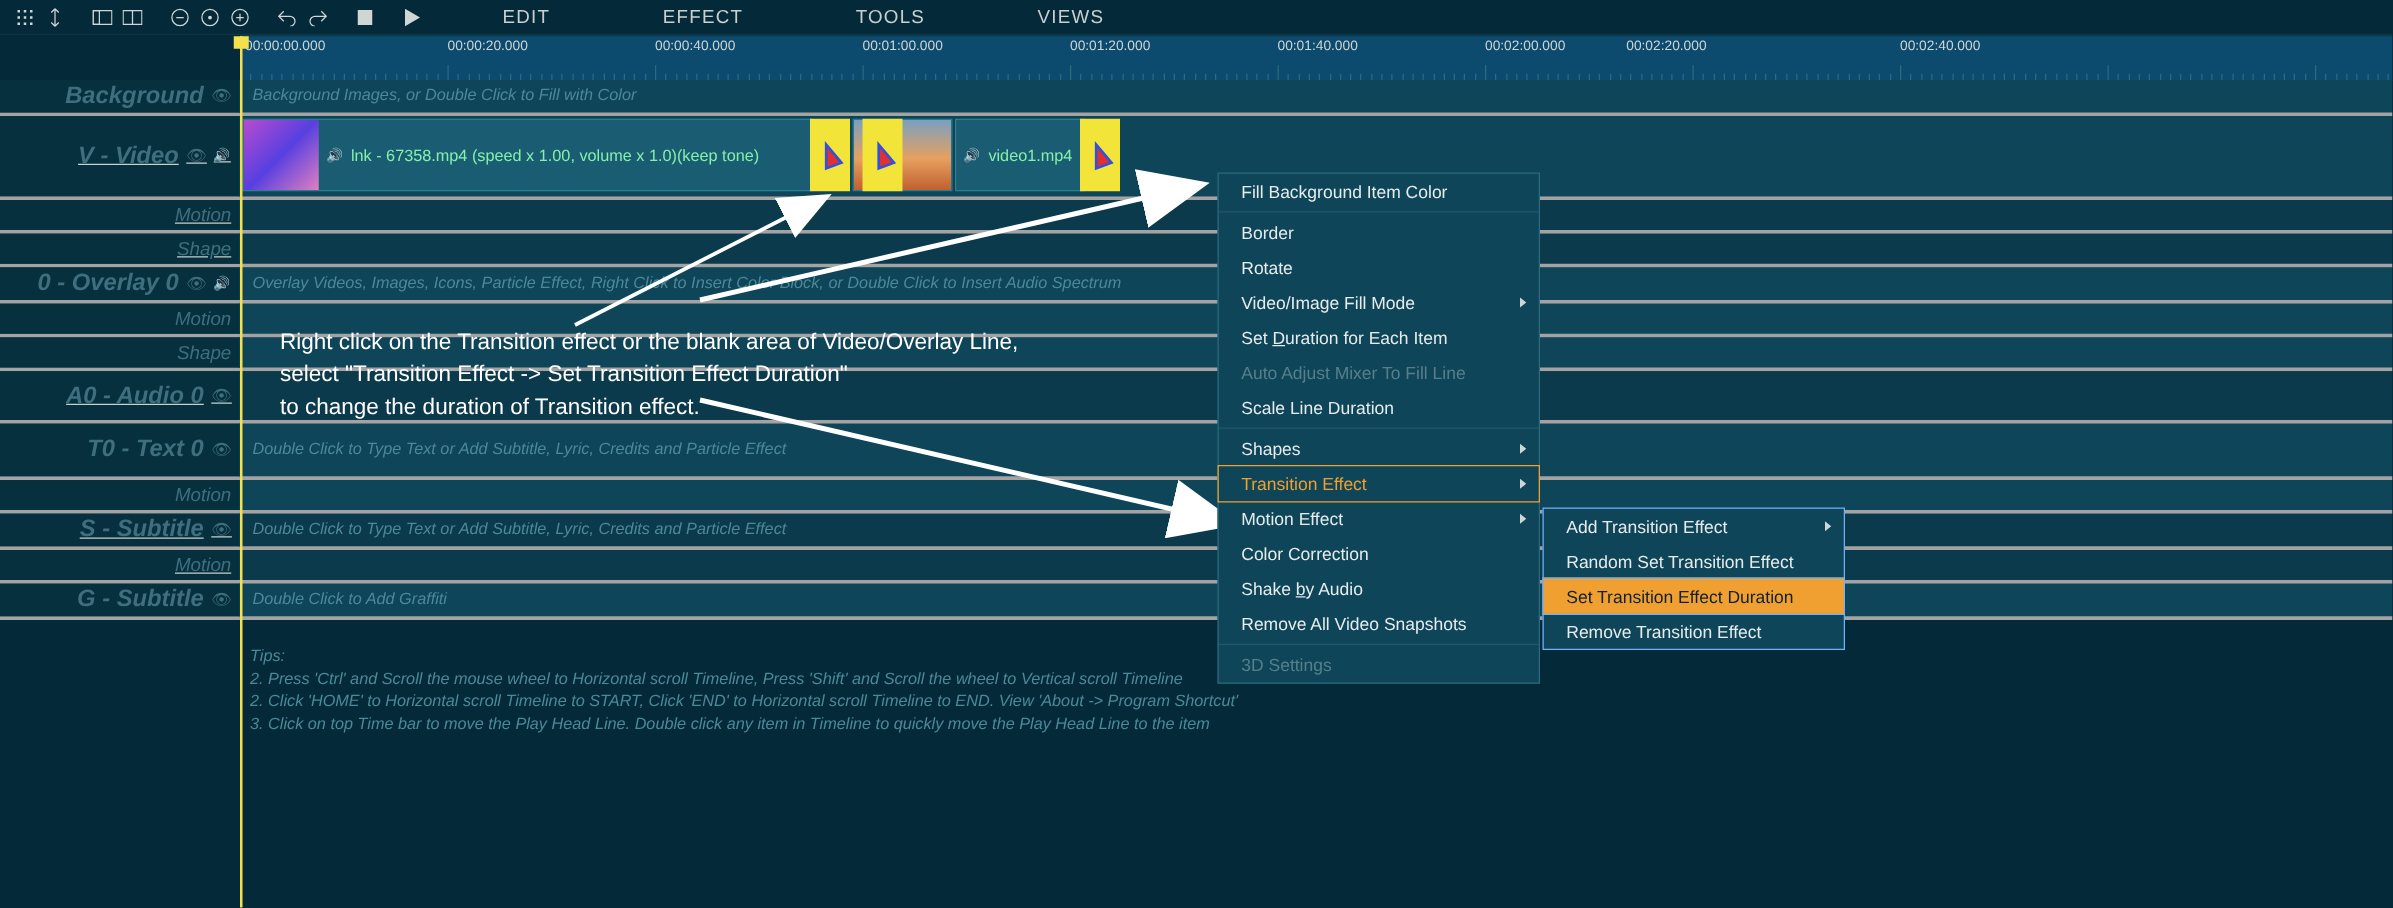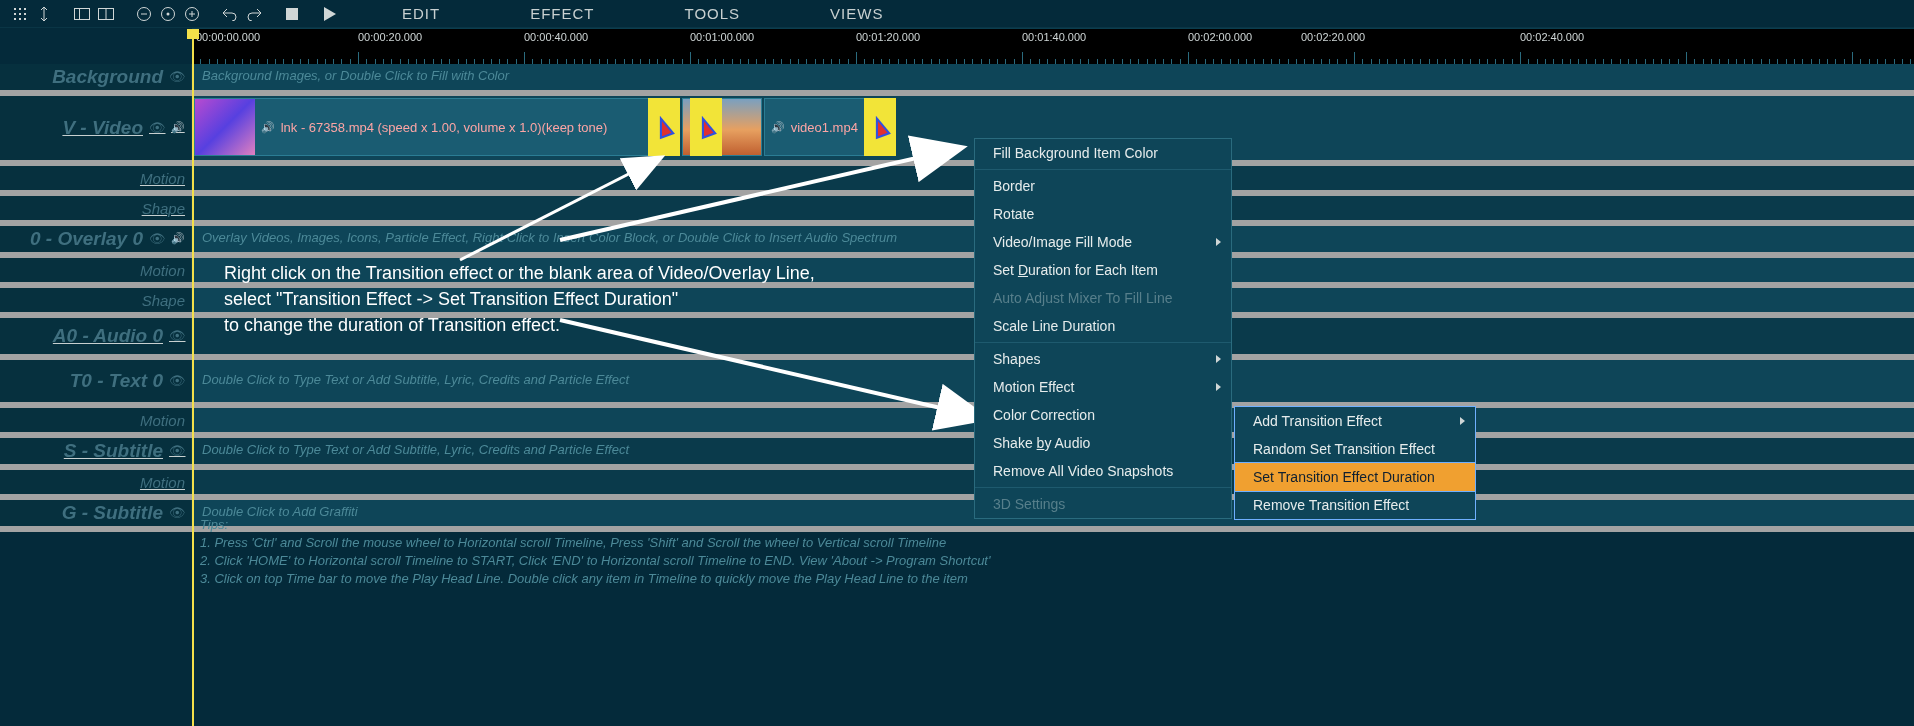--- a/index.html
+++ b/index.html
@@ -16,39 +16,39 @@
     color: #d0d6d6; font-size: 14px; cursor: pointer;
   }
   .toolbar .sep { width: 14px; }
   .tmenu {
     display: flex; gap: 90px; margin-left: 60px; font-size: 15px; letter-spacing: 1px;
   }
 
   
   .ruler-wrap { position: relative; height: 36px; margin-left: 192px; border-top: 1px solid #0b3d4e; }
   .ruler {
-    position: relative; height: 36px; background: #000000;
+    position: relative; height: 36px; background: #0c4a6e;
     border-bottom: 1px solid #0a4256;
   }
   .rtick { position: absolute; top: 2px; font-size: 11px; color: #cfd6d6; }
   .ruler .minor { position: absolute; bottom: 0; }
   .minor-tick {
     position: absolute; bottom: 0; width: 1px; height: 6px; background: #2a6b7e;
   }
   .playhead {
     position: absolute; top: 0; left: 0; width: 2px; height: 726px; background: #f3e04a; z-index: 5;
   }
   .playhead::before {
     content:""; position:absolute; top:0; left:-5px; width:12px; height:10px; background:#f3e04a;
   }
 
   
   .tracks { position: relative; }
   .track-row {
-    display: flex; border-bottom: 6px solid #a3a3a3; background: #073442;
+    display: flex; border-bottom: 3px solid #a3a3a3; background: #073442;
   }
   .track-row.stripeA { background: #0e4558; }
   .track-row.stripeB { background: #0a3a4b; text-decoration: underline; }
   .track-row.sub-lane { min-height: 24px; }
   .track-head {
     width: 192px; flex: 0 0 192px; background: #06303e; border-right: 1px solid #0b3d4e;
     display: flex; align-items: center; justify-content: flex-end; padding: 2px 6px 2px 4px;
     gap: 6px;
   }
   .track-head.sub { justify-content: flex-end; }
@@ -74,21 +74,21 @@
   }
   .clip .thumb {
     width:60px; height:100%; flex:0 0 60px;
     background: linear-gradient(135deg,#b84bd0,#5740e0 50%,#e080c0);
   }
   .clip .thumb2 {
     width:56px; height:100%; flex:0 0 56px;
     background: linear-gradient(180deg,#7aa0c0 0%, #e7a060 55%, #c06030 100%);
   }
   .clip .cl-spk { margin:0 6px; color:#cfe0e4; font-size:11px; }
-  .clip .cl-label { color:#fca5a5; font-size:13px; white-space:nowrap; }
+  .clip .cl-label { color:#86efac; font-size:13px; white-space:nowrap; }
   .trmark {
     position:absolute; top:2px; width:32px; height:58px;
     background:#f2e438; display:flex; align-items:center; justify-content:center;
   }
   .trmark svg { transform: rotate(-20deg); }
 
   
   .instruction {
     position:absolute; left:224px; top:260px; color:#fff; font-size:18px; line-height:26px; z-index:20;
     font-family: "Segoe UI", Arial, sans-serif;
@@ -583,38 +583,39 @@
 </div>
 
 <div class="instruction">
   <div>Right click on the Transition effect or the blank area of Video/Overlay Line,</div>
   <div>select "Transition Effect -&gt; Set Transition Effect Duration"</div>
   <div>to change the duration of Transition effect.</div>
 </div>
 
 <div class="tips">
   <div>Tips:</div>
-  <div>1. Press 'Ctrl' and Scroll the mouse wheel to Horizontal scroll Timeline, Press 'Shift' and Scroll the wheel to Vertical scroll Timeline</div>
+  <div>2. Press 'Ctrl' and Scroll the mouse wheel to Horizontal scroll Timeline, Press 'Shift' and Scroll the wheel to Vertical scroll Timeline</div>
   <div>2. Click 'HOME' to Horizontal scroll Timeline to START, Click 'END' to Horizontal scroll Timeline to END. View 'About -&gt; Program Shortcut'</div>
   <div>3. Click on top Time bar to move the Play Head Line. Double click any item in Timeline to quickly move the Play Head Line to the item</div>
 </div>
 
 <div class="ctxmenu" style="left:974px; top:138px">
   <div class="mi">Fill Background Item Color</div>
   <div class="divider"></div>
   <div class="mi">Border</div>
   <div class="mi">Rotate</div>
   <div class="mi sub">Video/Image Fill Mode</div>
   <div class="mi">
     <span>Set </span><span class="underline-accesskey">D</span><span>uration for Each Item</span>
   </div>
   <div class="mi disabled">Auto Adjust Mixer To Fill Line</div>
   <div class="mi">Scale Line Duration</div>
   <div class="divider"></div>
   <div class="mi sub">Shapes</div>
+  <div class="mi sub hl">Transition Effect</div>
   <div class="mi sub">Motion Effect</div>
   <div class="mi">Color Correction</div>
   <div class="mi">
     <span>Shake </span><span class="underline-accesskey">b</span><span>y Audio</span>
   </div>
   <div class="mi">Remove All Video Snapshots</div>
   <div class="divider"></div>
   <div class="mi disabled">3D Settings</div>
 </div>
 

